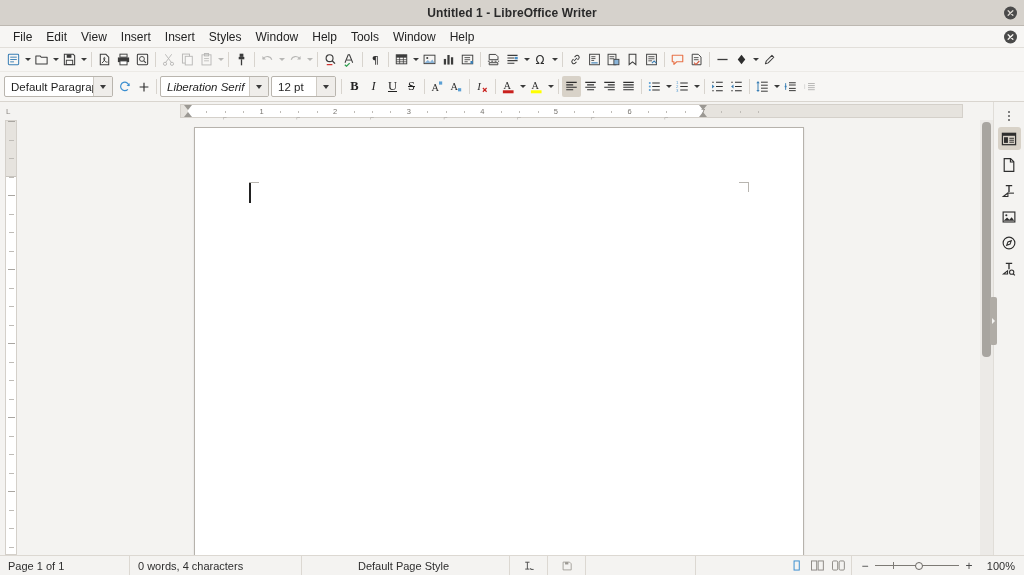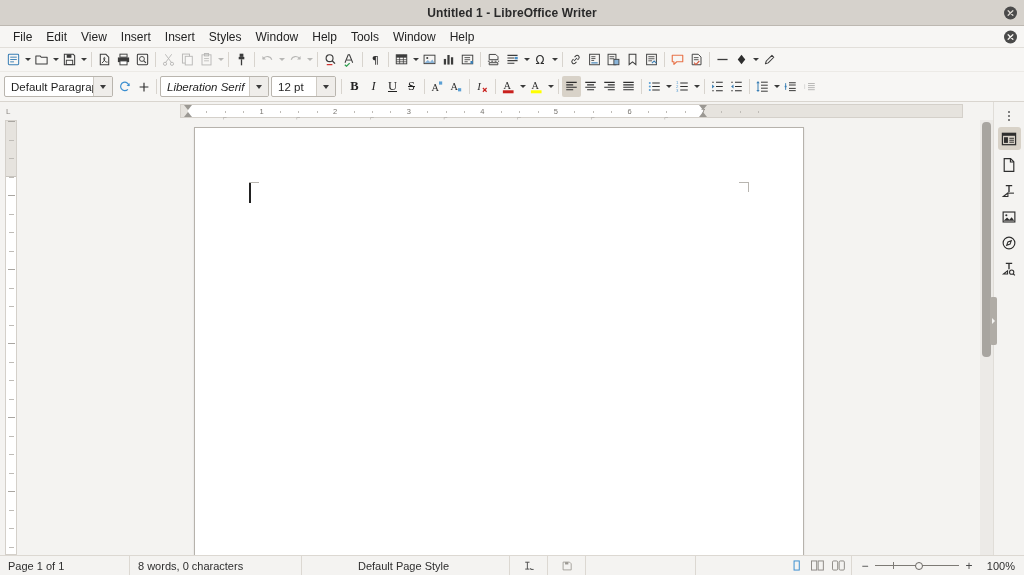--- a/index.html
+++ b/index.html
@@ -897,21 +897,21 @@
       </div>
 
       <div class="sb-handle">
           <i></i>
         </div>
     </div>
   </div>
 
   <div class="statusbar">
     <div class="st st-pages sep">Page 1 of 1</div>
-    <div class="st st-words sep">8 words, 0 characters</div>
+    <div class="st st-words sep">0 words, 4 characters</div>
     <div class="st st-pstyle sep">Default Page Style</div>
     <div class="st st-insert sep">
       <svg width="14" height="12" viewBox="0 0 16 14">
           <path d="M3.6 2.6h5M6.1 2.6v8M3.6 10.6h5" stroke="#4a4a4a" stroke-width="1.1"></path>
           <path d="M10 9.4v1.6h3.4" fill="none" stroke="#4a4a4a" stroke-width="1.1"></path>
         </svg>
     </div>
     <div class="st st-save sep">
       <svg width="12" height="12" viewBox="0 0 16 16">
           <path d="M2.8 2.8h8.6l2.2 2.2v8.2H2.8z" fill="none" stroke="#9a9791" stroke-width="1.1"></path>

